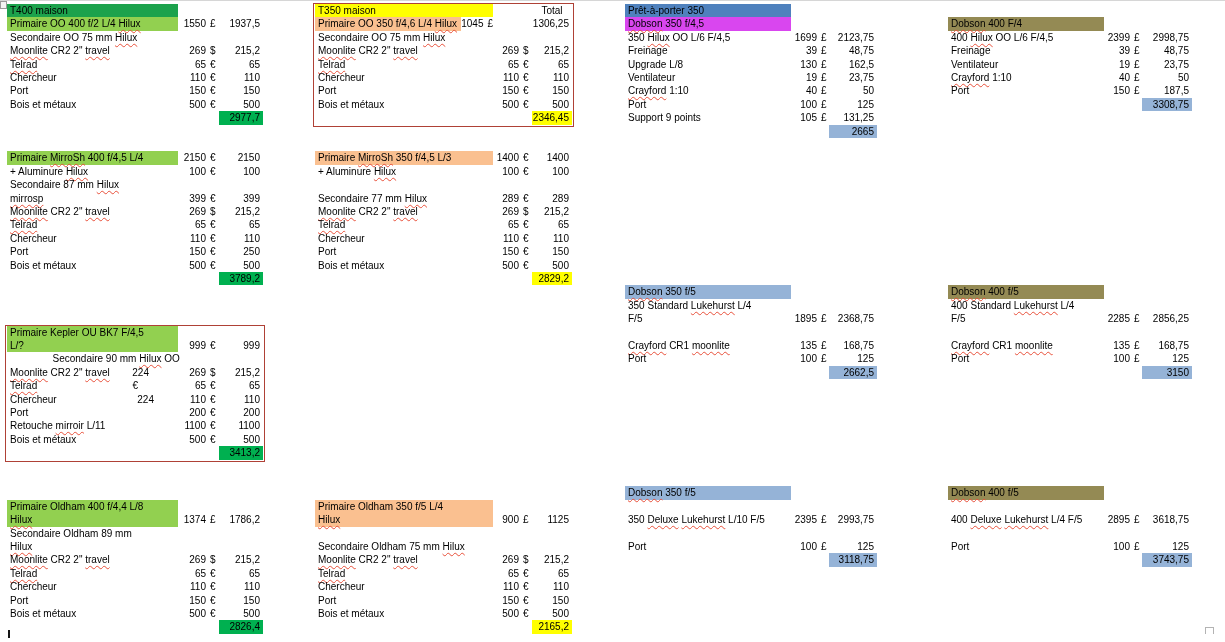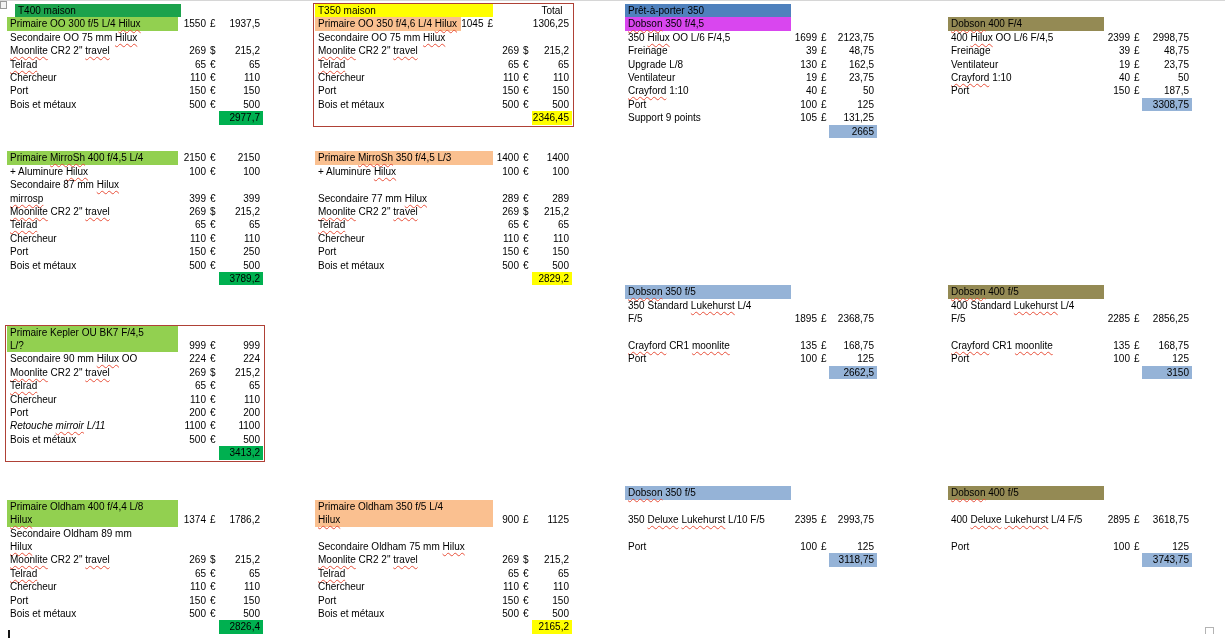--- a/index.html
+++ b/index.html
@@ -23,27 +23,27 @@
   .anchor{position:absolute;left:0;top:1px;width:7px;height:8px;border:1px solid #9a9a9a;box-sizing:border-box;background:#f3f3f3;}
   .cursor-mark{position:absolute;left:8px;top:630px;width:2px;height:8px;background:#151515;}
   .resize-mark{position:absolute;left:1205px;top:627px;width:9px;height:7px;border:1px solid #b3b3b3;border-bottom:none;box-sizing:border-box;}
 </style>
 </head>
 <body>
 
 <div id="topline"></div>
 <div id="sheet">
     <div class="row" style="left: 7px; top: 4px; width: 256px;">
-      <span class="cell lbl" style="width: 171px; background: rgb(28, 162, 76); margin-left: 8px;"><span>T400 maison</span></span>
+      <span class="cell lbl" style="width: 171px; background: rgb(28, 162, 76);"><span>T400 maison</span></span>
       <span class="cell val" style="width: 28px;"></span>
       <span class="cell cur" style="width: 13px;"></span>
       <span class="cell tot" style="width: 44px;"></span>
     </div>
     <div class="row" style="left: 7px; top: 17.4px; width: 256px;">
-      <span class="cell lbl" style="width: 171px; background: rgb(146, 208, 80);"><span>Primaire OO 300 f/5 L/4 </span><span class="sq">Hilux</span></span>
+      <span class="cell lbl" style="width: 171px; background: rgb(146, 208, 80);"><span>Primaire OO 400 f/2 L/4 </span><span class="sq">Hilux</span></span>
       <span class="cell val" style="width: 28px;">1550</span>
       <span class="cell cur" style="width: 13px;">£</span>
       <span class="cell tot" style="width: 44px;">1937,5</span>
     </div>
     <div class="row" style="left: 7px; top: 30.8px; width: 256px;">
       <span class="cell lbl" style="width: 171px;"><span>Secondaire OO 75 mm </span><span class="sq">Hilux</span></span>
       <span class="cell val" style="width: 28px;"></span>
       <span class="cell cur" style="width: 13px;"></span>
       <span class="cell tot" style="width: 44px;"></span>
     </div>
@@ -149,21 +149,21 @@
       <span class="cell val" style="width: 28px;"></span>
       <span class="cell cur" style="width: 13px;"></span>
       <span class="cell tot" style="width: 44px;"></span>
     </div>
     <div class="row" style="left: 7px; top: 339px; width: 256px;">
       <span class="cell lbl" style="width: 171px; background: rgb(146, 208, 80);"><span>L/?</span></span>
       <span class="cell val" style="width: 28px;">999</span>
       <span class="cell cur" style="width: 13px;">€</span>
       <span class="cell tot" style="width: 44px;">999</span>
     </div>
-    <div class="row" style="left: 7px; top: 352.4px; width: 256px;">
+    <div class="row" style="left: 7px; top: 352.4px; width: 256px; flex-direction: column;">
       <span class="cell lbl" style="width: 171px;"><span>Secondaire 90 mm </span><span class="sq">Hilux</span><span> OO</span></span>
       <span class="cell val" style="width: 28px;">224</span>
       <span class="cell cur" style="width: 13px;">€</span>
       <span class="cell tot" style="width: 44px;">224</span>
     </div>
     <div class="row" style="left: 7px; top: 365.8px; width: 256px;">
       <span class="cell lbl" style="width: 171px;"><span class="sq">Moonlite</span><span> CR2 2" </span><span class="sq">travel</span></span>
       <span class="cell val" style="width: 28px;">269</span>
       <span class="cell cur" style="width: 13px;">$</span>
       <span class="cell tot" style="width: 44px;">215,2</span>
@@ -180,21 +180,21 @@
       <span class="cell cur" style="width: 13px;">€</span>
       <span class="cell tot" style="width: 44px;">110</span>
     </div>
     <div class="row" style="left: 7px; top: 406px; width: 256px;">
       <span class="cell lbl" style="width: 171px;"><span>Port</span></span>
       <span class="cell val" style="width: 28px;">200</span>
       <span class="cell cur" style="width: 13px;">€</span>
       <span class="cell tot" style="width: 44px;">200</span>
     </div>
     <div class="row" style="left: 7px; top: 419.4px; width: 256px;">
-      <span class="cell lbl" style="width: 171px; font-style: italic;"><span>Retouche </span><span class="sq">mirroir</span><span> L/11</span></span>
+      <span class="cell lbl" style="width: 171px;"><span>Retouche </span><span class="sq">mirroir</span><span> L/11</span></span>
       <span class="cell val" style="width: 28px;">1100</span>
       <span class="cell cur" style="width: 13px;">€</span>
       <span class="cell tot" style="width: 44px;">1100</span>
     </div>
     <div class="row" style="left: 7px; top: 432.8px; width: 256px;">
       <span class="cell lbl" style="width: 171px;"><span>Bois et métaux</span></span>
       <span class="cell val" style="width: 28px;">500</span>
       <span class="cell cur" style="width: 13px;">€</span>
       <span class="cell tot" style="width: 44px;">500</span>
     </div>

